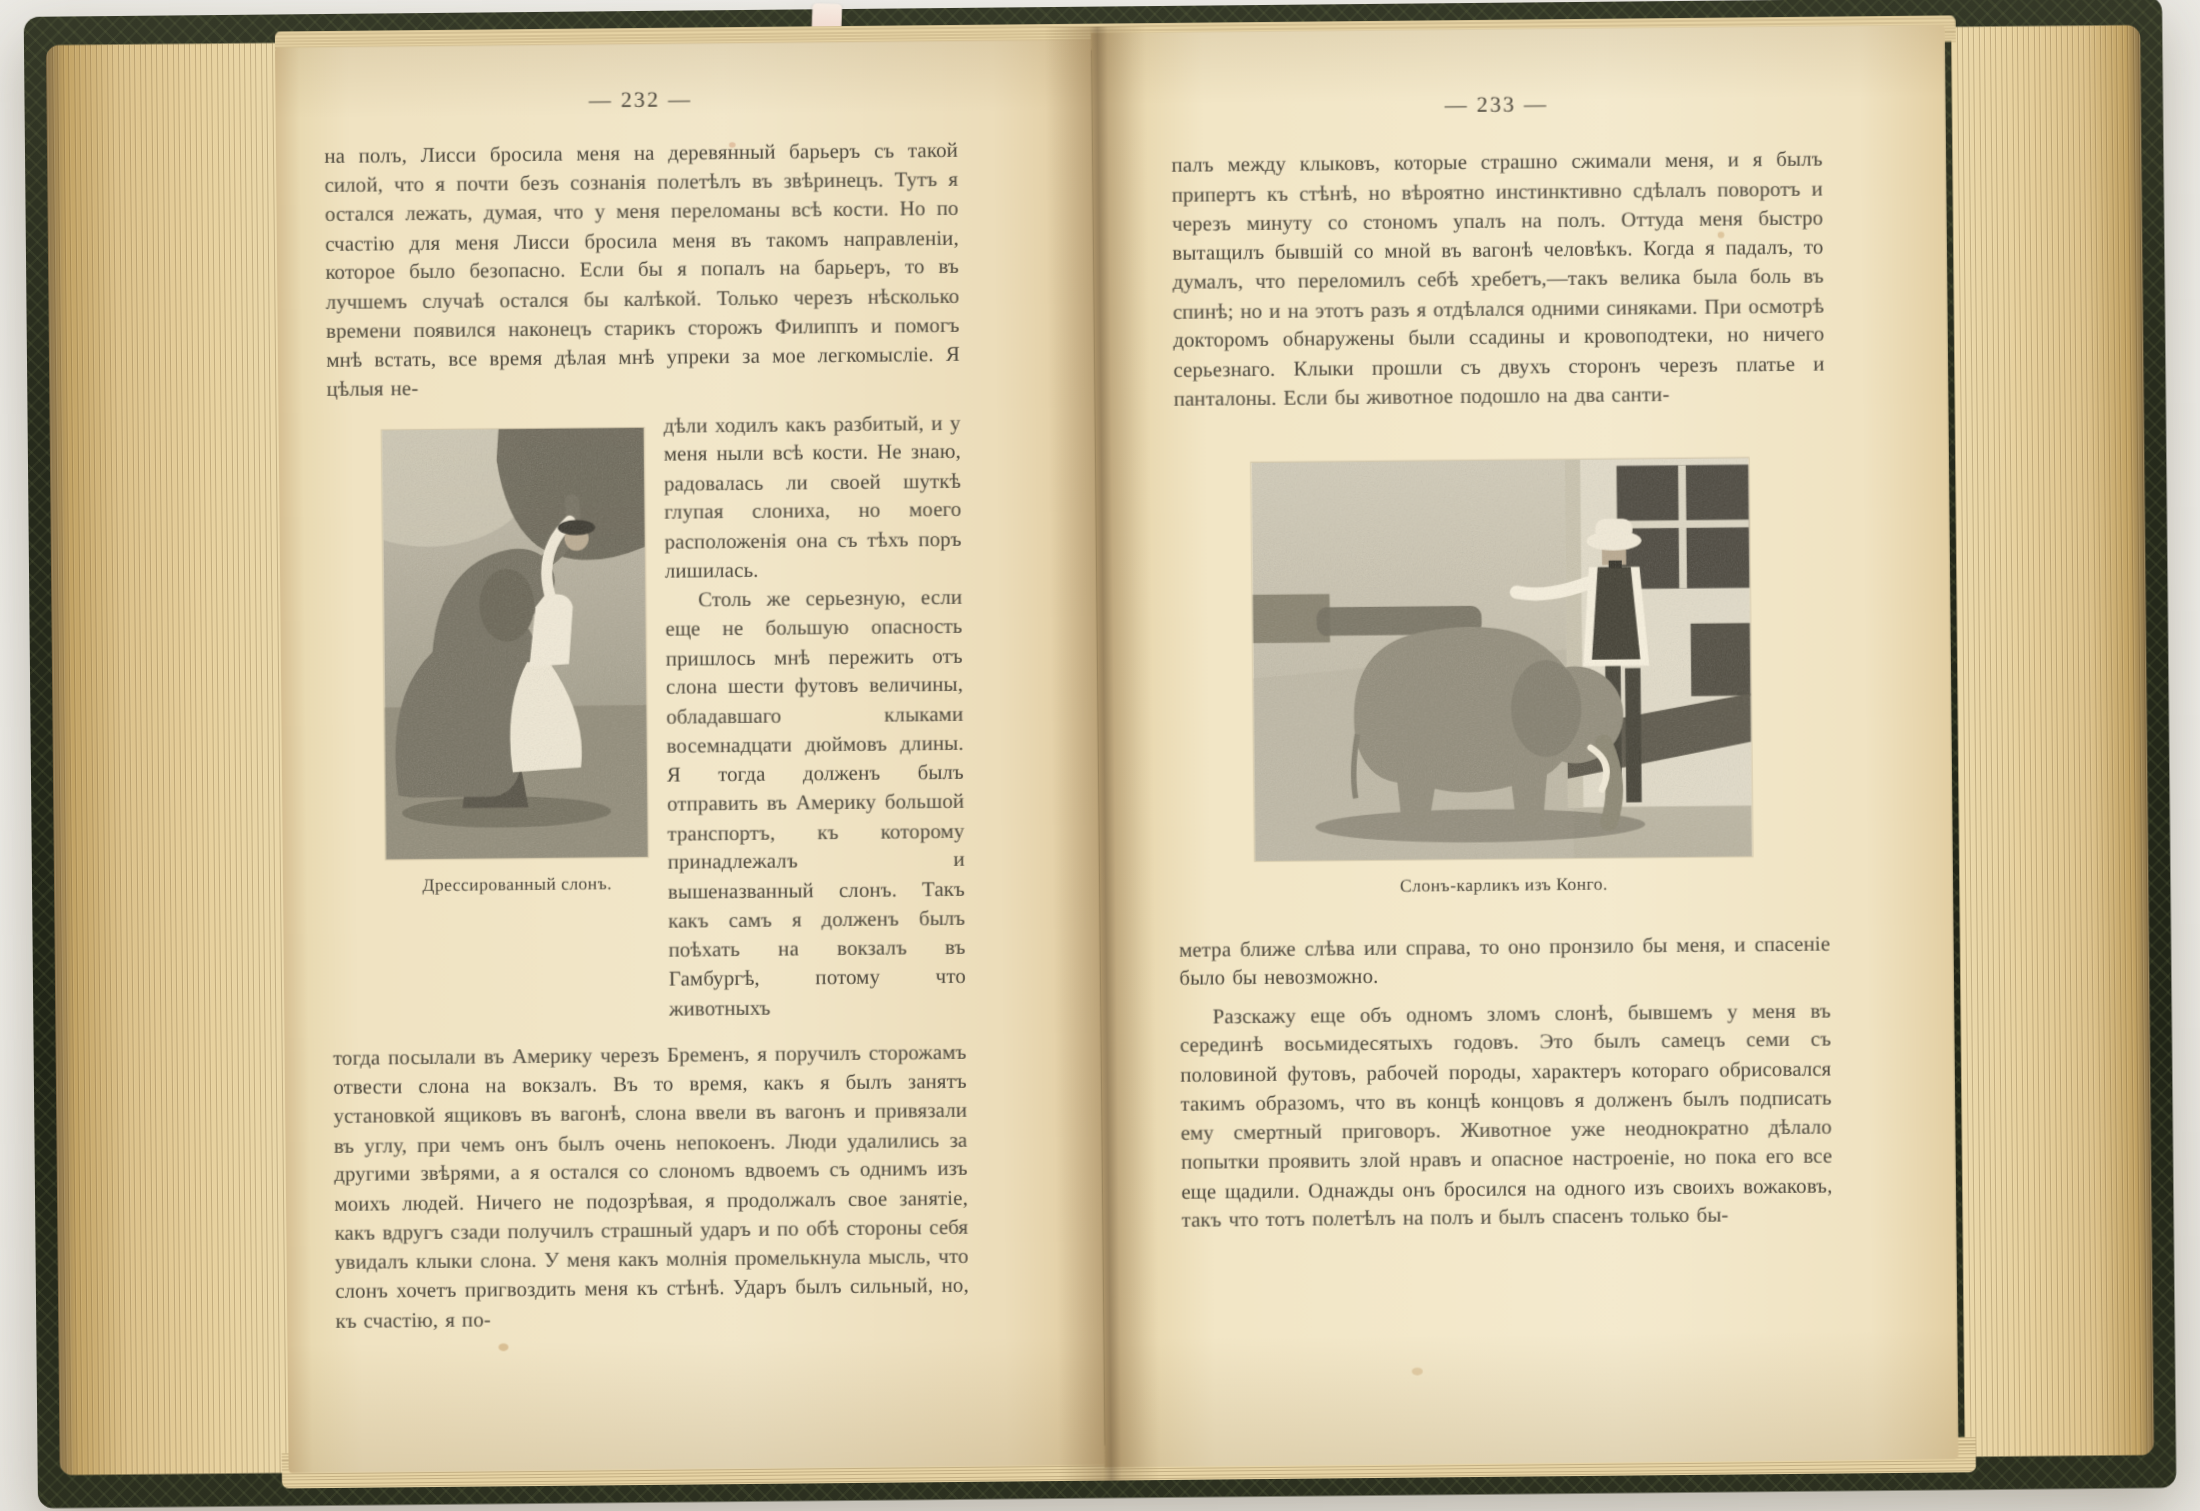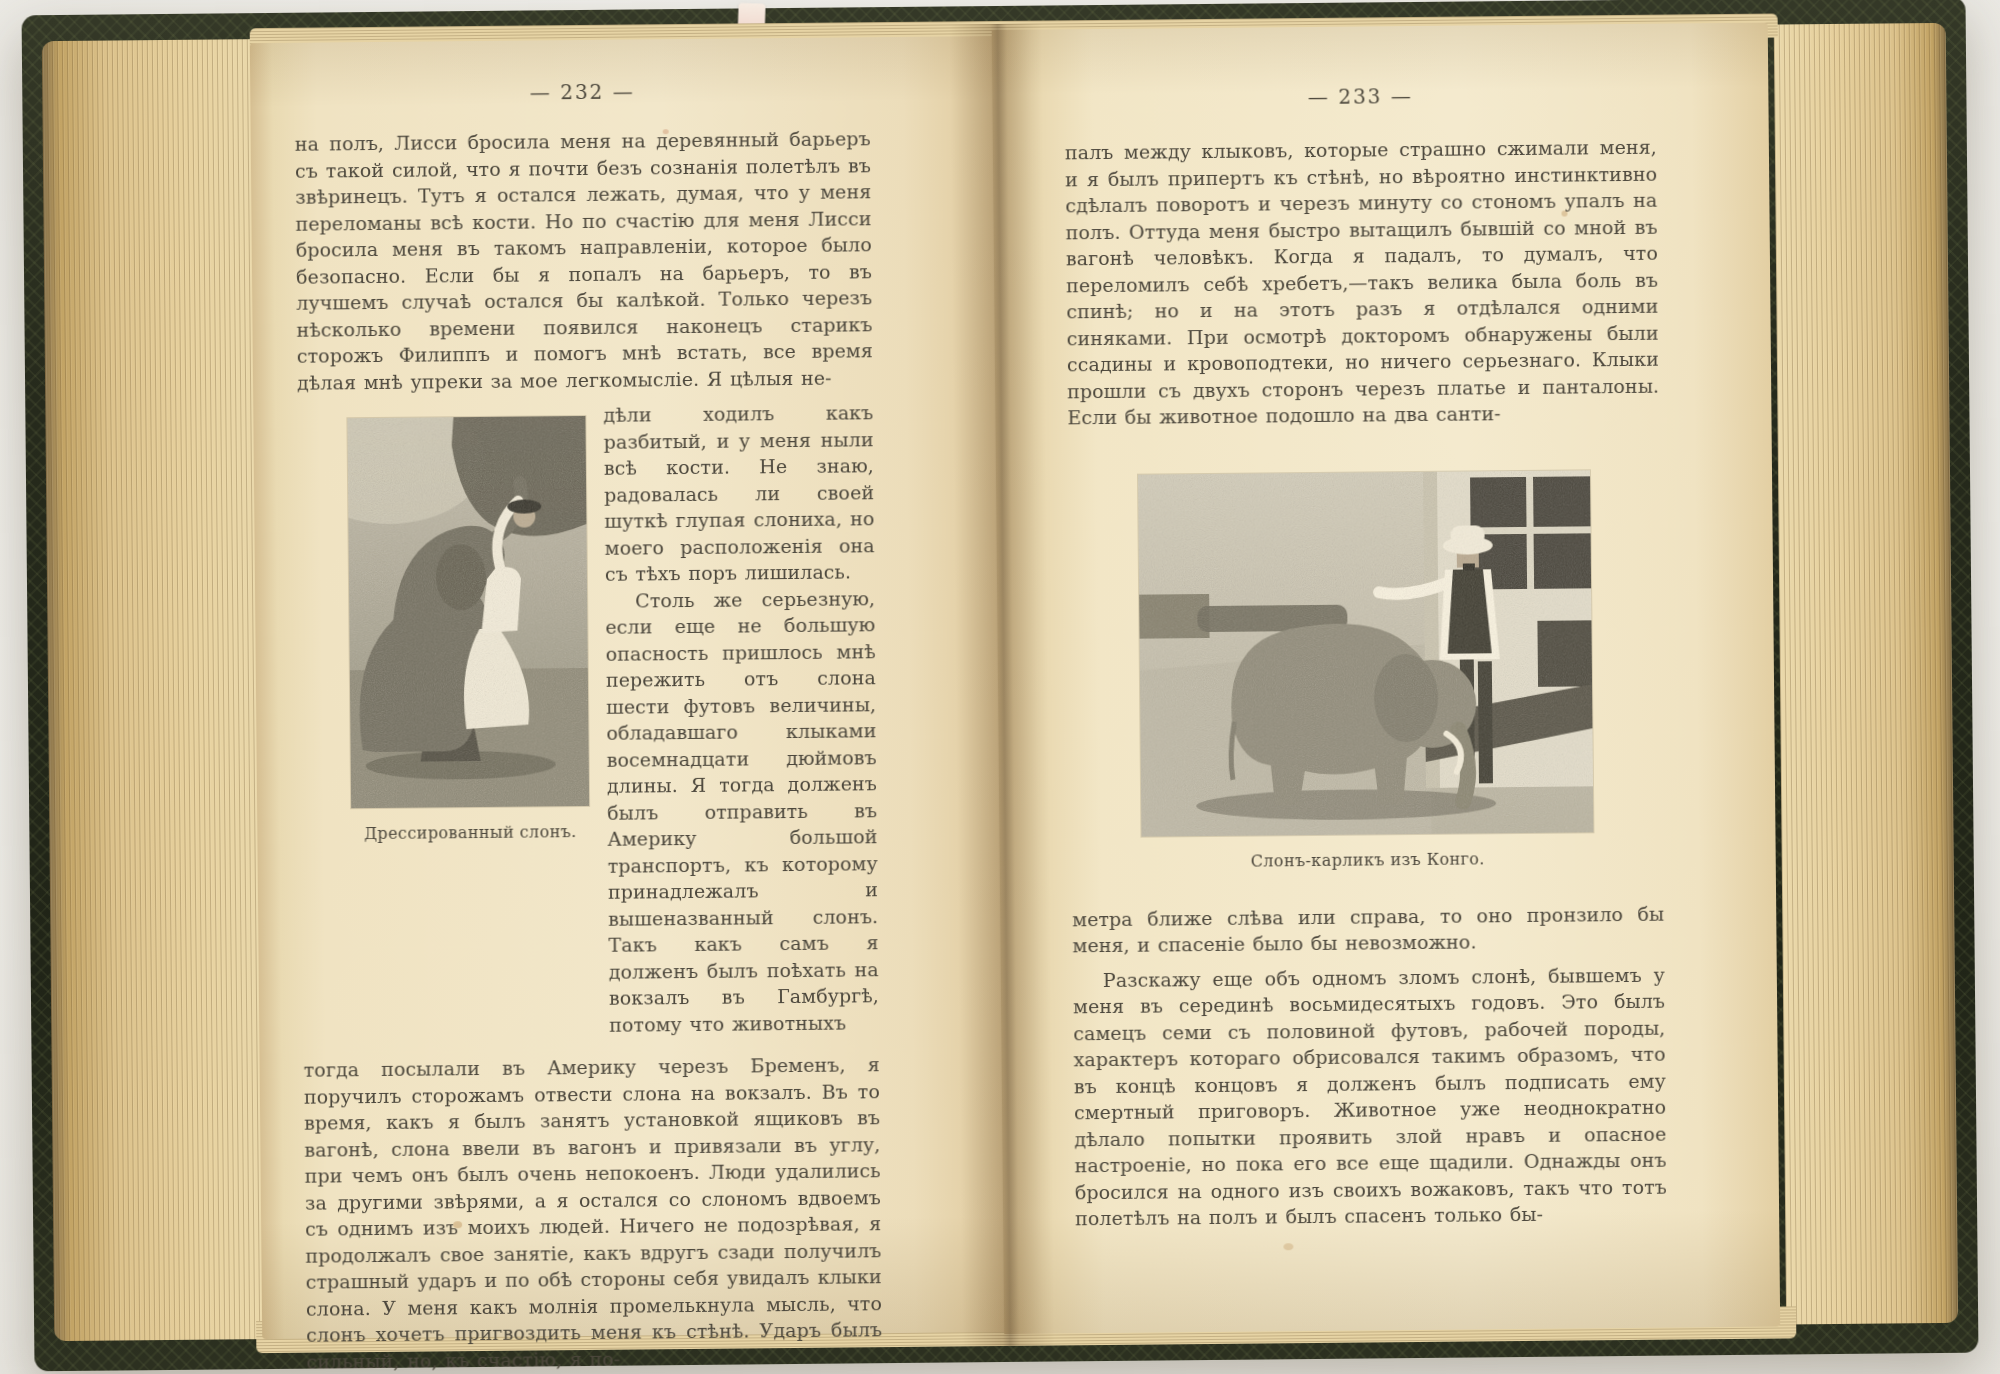--- a/index.html
+++ b/index.html
@@ -4,20 +4,21 @@
 <style>
   html,body { margin:0; padding:0; }
   body {
     width:2000px; height:1374px; overflow:hidden;
     background:#f2f1ed;
     font-family:"DejaVu Serif", serif;
   }
   .scene {
     position:relative; width:2000px; height:1374px; overflow:hidden;
     background: radial-gradient(ellipse at 50% 42%, #fcfbf9 0%, #f4f3ef 55%, #e8e6e0 100%);
+    font-family: Liberation Serif, serif;
   }
   
   .book {
     position:absolute; left:28px; top:6px; width:1944px; height:1356px;
     transform:rotate(-0.55deg); transform-origin:50% 50%;
     filter: drop-shadow(0 20px 28px rgba(95,85,62,0.38));
   }
   .cover {
     position:absolute; inset:0; border-radius:14px;
     background: linear-gradient(180deg, #343827 0%, #262a1c 28%, #202417 70%, #2c3020 100%);

